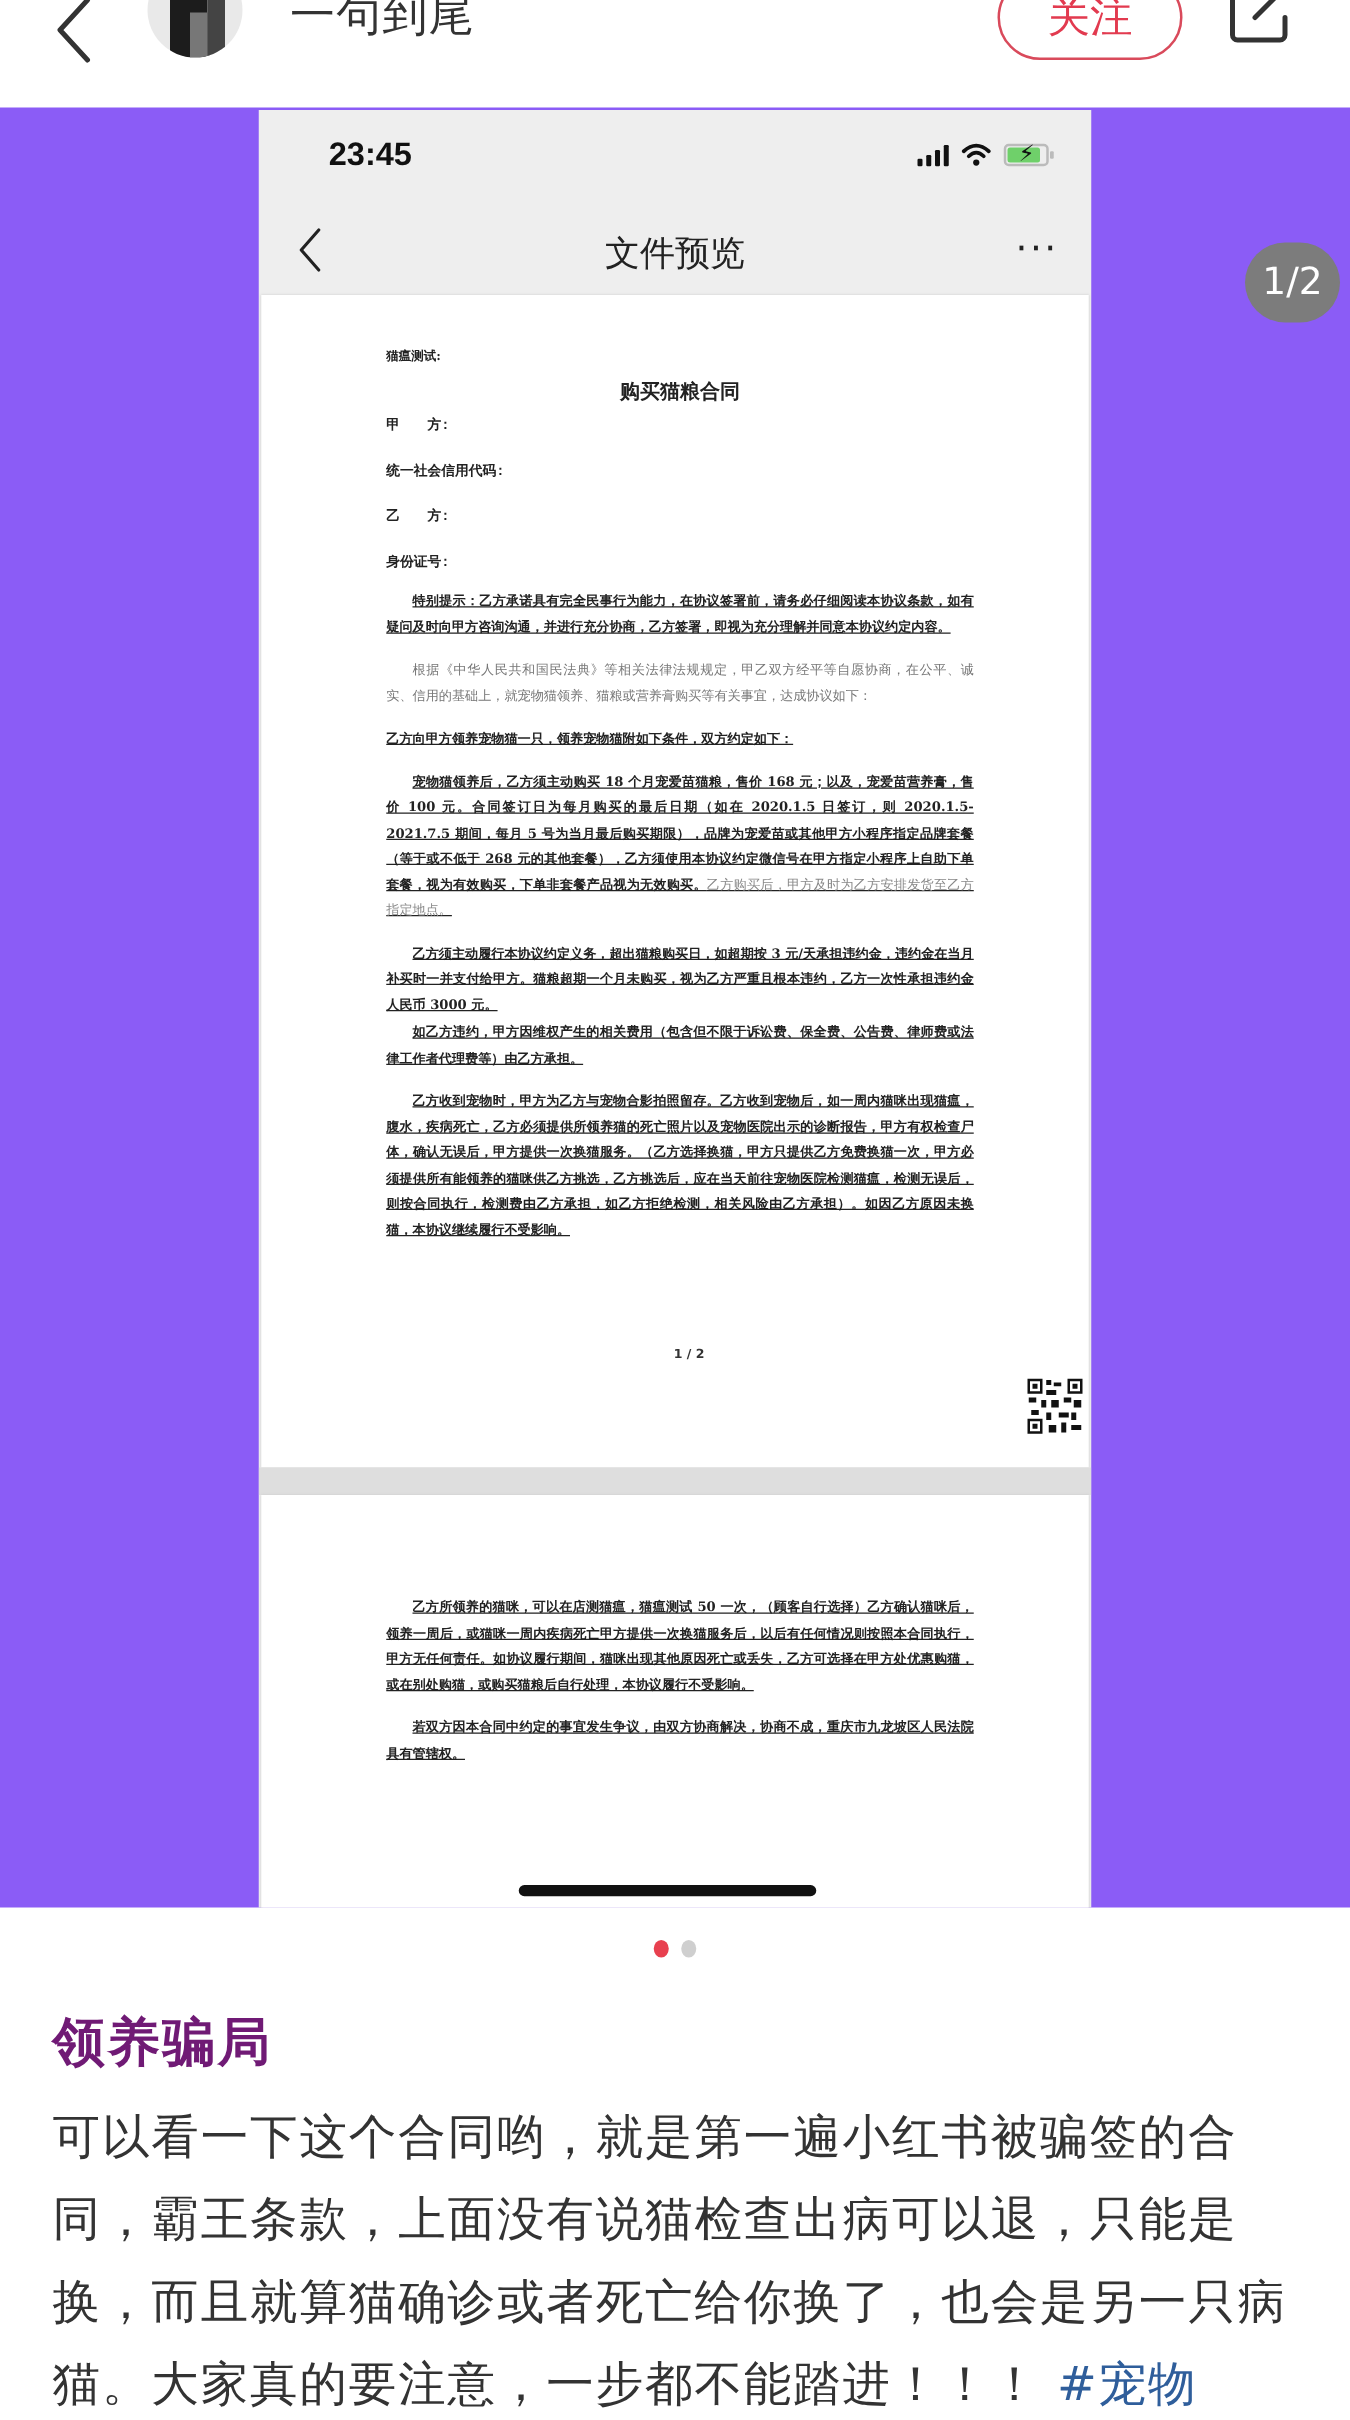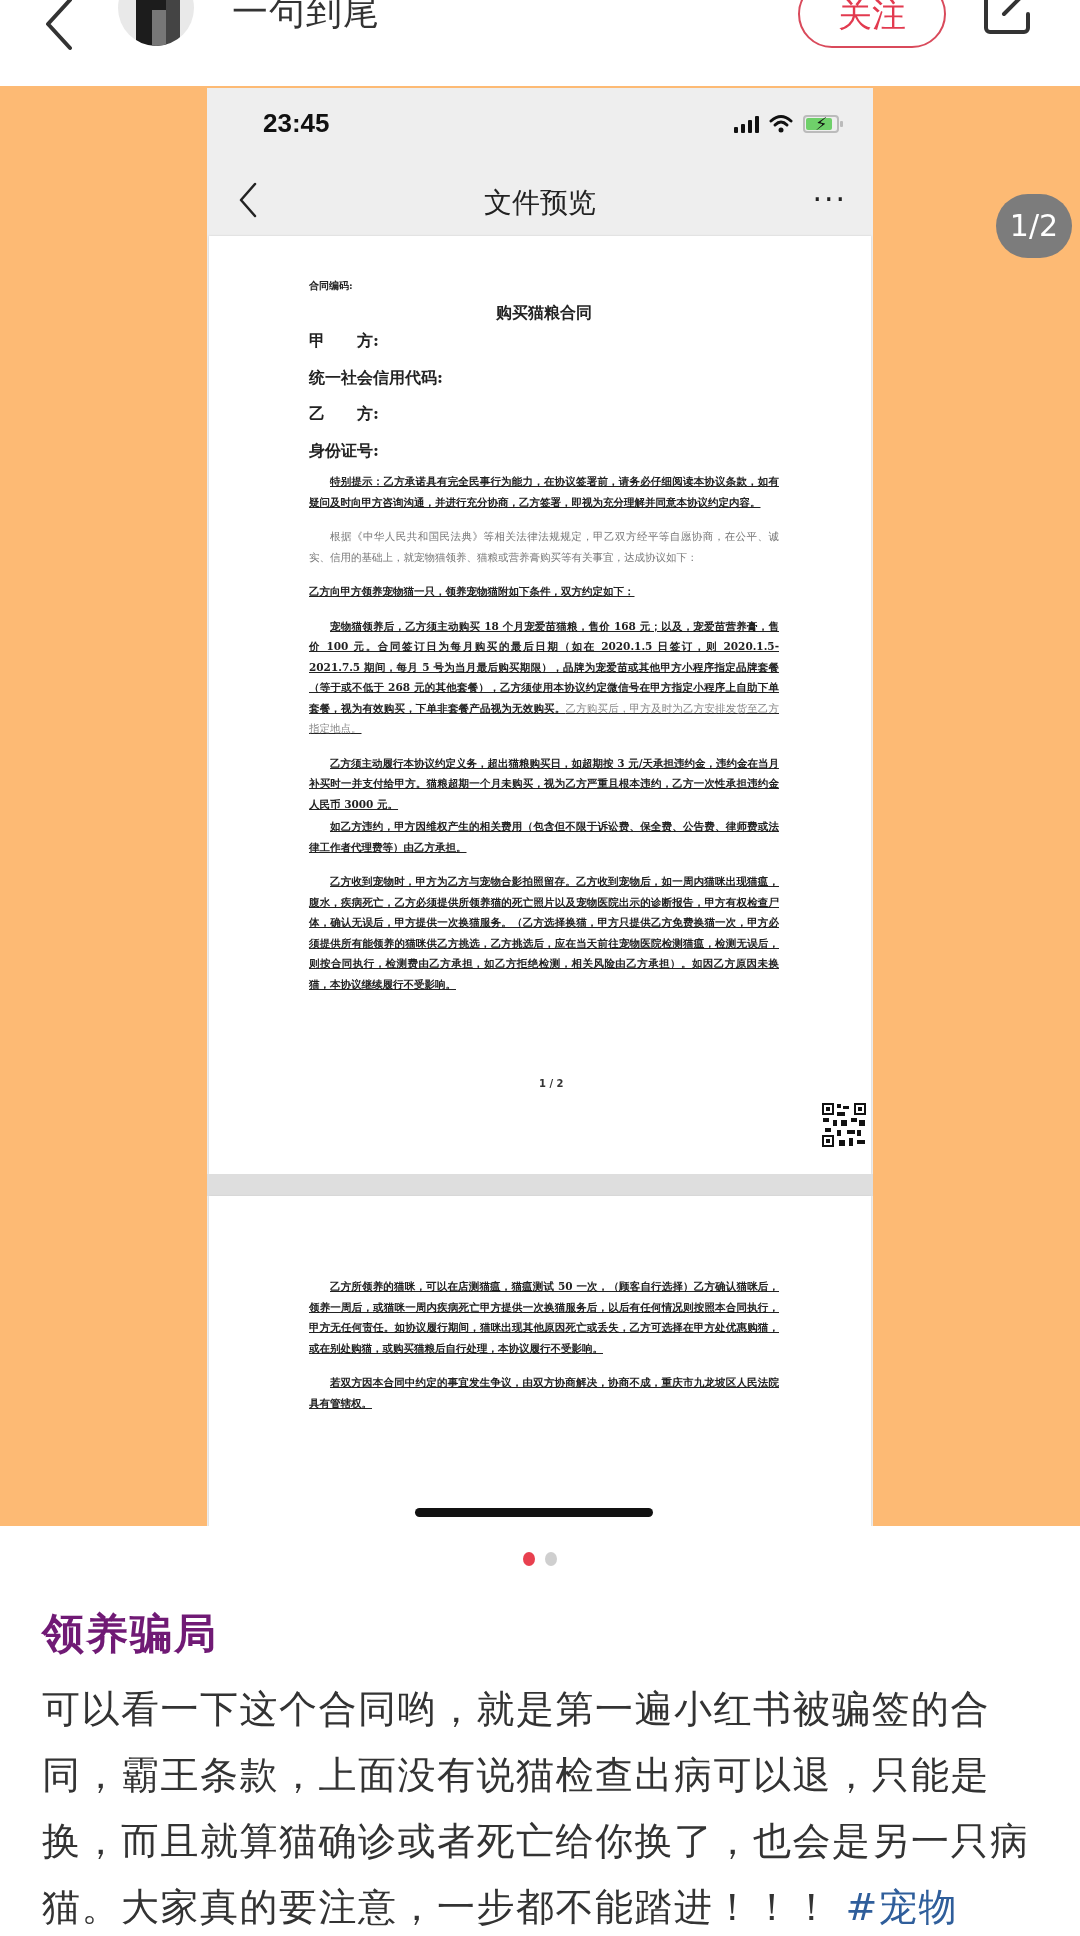--- a/index.html
+++ b/index.html
@@ -11,21 +11,21 @@
     .back-btn { position: absolute; left: 40px; top: 34px; width: 40px; height: 60px; cursor: pointer; }
     .avatar { position: absolute; left: 118px; top: 10px; width: 76px; height: 76px; border-radius: 50%; overflow: hidden; background: #e9e9e9; }
     .avatar .px1 { position: absolute; left: 18px; top: 22px; width: 30px; height: 54px; background: #1c1c1c; }
     .avatar .px2 { position: absolute; left: 34px; top: 40px; width: 16px; height: 36px; background: #777; }
     .avatar .px3 { position: absolute; left: 48px; top: 30px; width: 14px; height: 46px; background: #444; }
     .author { position: absolute; left: 232px; top: 28px; font-size: 36px; color: #333; letter-spacing: 1px; }
     .follow-btn { position: absolute; left: 798px; top: 20px; width: 148px; height: 68px; border: 2px solid #d94a5b; border-radius: 34px; color: #e23a4f; font-size: 34px; text-align: center; line-height: 64px; cursor: pointer; }
     .share-btn { position: absolute; left: 982px; top: 24px; width: 52px; height: 52px; cursor: pointer; }
 
     
-    .carousel { position: absolute; left: 0; top: 86px; width: 1080px; height: 1440px; background: #fdba74; }
+    .carousel { position: absolute; left: 0; top: 86px; width: 1080px; height: 1440px; background: #8b5cf6; }
     .page-counter { position: absolute; left: 996px; top: 108px; width: 76px; height: 64px; border-radius: 32px; background: #7c7c7c; color: #fff; font-size: 30px; text-align: center; line-height: 64px; }
 
     .phone-shot { position: absolute; left: 207px; top: 2px; width: 666px; height: 1438px; background: #eeeeee; overflow: hidden; }
     .status-bar { position: absolute; left: 0; top: 0; width: 666px; height: 70px; }
     .status-time { position: absolute; left: 56px; top: 20px; font-family: "Liberation Sans", sans-serif; font-size: 26px; font-weight: bold; color: #111; }
     .status-icons { position: absolute; right: 34px; top: 22px; height: 28px; display: flex; align-items: center; gap: 10px; }
     .signal { display: flex; align-items: flex-end; gap: 3px; height: 18px; }
     .signal span { display: block; width: 4px; background: #111; border-radius: 1px; }
     .battery { position: relative; width: 36px; height: 18px; border: 2px solid #bbb; border-radius: 4px; }
     .battery .fill { position: absolute; left: 1px; top: 1px; width: 26px; height: 12px; background: #6fd06a; border-radius: 2px; }
@@ -38,21 +38,21 @@
     .preview-more { position: absolute; right: 26px; top: 24px; font-size: 30px; color: #222; letter-spacing: 2px; cursor: pointer; }
 
     .doc-page { position: absolute; left: 2px; width: 662px; background: #fff; box-shadow: 0 0 2px #ccc; }
     .doc-page.p1 { top: 148px; height: 938px; }
     .doc-page.p2 { top: 1108px; height: 340px; }
     .page-gap { position: absolute; left: 0; top: 1086px; width: 666px; height: 22px; background: #dedede; }
 
     .doc-inner { position: absolute; left: 100px; width: 470px; font-family: "DejaVu Serif", serif; font-size: 10.5px; color: #222; line-height: 20.5px; }
     .doc-label { font-weight: bold; font-size: 10px; }
     .doc-title { text-align: center; font-weight: bold; font-size: 16px; margin: 6px 0 8px; }
-    .doc-field { font-weight: bold; font-size: 16px; margin-bottom: 16px; }
+    .doc-field { font-weight: bold; font-size: 11px; margin-bottom: 16px; font-family: Liberation Mono, monospace; }
     .para { text-indent: 2em; margin-top: 10px; text-align: justify; }
     .para.u { text-decoration: underline; font-weight: bold; }
     .para.light { color: #777; }
     .para .light { color: #888; text-decoration: none; font-weight: normal; }
     .center-u { text-align: left; text-decoration: underline; font-weight: bold; margin-top: 14px; }
     .doc-pagenum { position: absolute; left: 330px; top: 842px; font-size: 10px; font-weight: bold; color: #333; font-family: "DejaVu Sans", sans-serif; }
     .qr { position: absolute; left: 612px; top: 866px; width: 46px; height: 46px; }
 
     .home-indicator { position: absolute; left: 208px; top: 1420px; width: 238px; height: 9px; border-radius: 5px; background: #111; }
 
@@ -119,21 +119,21 @@
         <svg width="30" height="44" viewBox="0 0 30 44">
           <polyline points="22,6 8,22 22,38" fill="none" stroke="#222" stroke-width="2.5" stroke-linecap="round" stroke-linejoin="round"></polyline>
         </svg>
       </div>
       <div class="preview-title">文件预览</div>
       <div class="preview-more">···</div>
     </div>
 
     <div class="doc-page p1">
       <div class="doc-inner" style="top: 40px;">
-        <div class="doc-label">合同编码:</div>
+        <div class="doc-label">猫瘟测试:</div>
         <div class="doc-title">购买猫粮合同</div>
         <div class="doc-field">甲　　方:</div>
         <div class="doc-field">统一社会信用代码:</div>
         <div class="doc-field">乙　　方:</div>
         <div class="doc-field" style="margin-bottom:4px">身份证号:</div>
         <div class="para u">特别提示：乙方承诺具有完全民事行为能力，在协议签署前，请务必仔细阅读本协议条款，如有疑问及时向甲方咨询沟通，并进行充分协商，乙方签署，即视为充分理解并同意本协议约定内容。</div>
         <div class="para light" style="margin-top:14px">根据《中华人民共和国民法典》等相关法律法规规定，甲乙双方经平等自愿协商，在公平、诚实、信用的基础上，就宠物猫领养、猫粮或营养膏购买等有关事宜，达成协议如下：</div>
         <div class="center-u">乙方向甲方领养宠物猫一只，领养宠物猫附如下条件，双方约定如下：</div>
         <div class="para u" style="margin-top:14px"><span>宠物猫领养后，乙方须主动购买 18 个月宠爱苗猫粮，售价 168 元；以及，宠爱苗营养膏，售价 100 元。合同签订日为每月购买的最后日期（如在 2020.1.5 日签订，则 2020.1.5-2021.7.5 期间，每月 5 号为当月最后购买期限），品牌为宠爱苗或其他甲方小程序指定品牌套餐（等于或不低于 268 元的其他套餐），乙方须使用本协议约定微信号在甲方指定小程序上自助下单套餐，视为有效购买，下单非套餐产品视为无效购买。</span><span class="light">乙方购买后，甲方及时为乙方安排发货至乙方指定地点。</span></div>
         <div class="para u" style="margin-top:14px">乙方须主动履行本协议约定义务，超出猫粮购买日，如超期按 3 元/天承担违约金，违约金在当月补买时一并支付给甲方。猫粮超期一个月未购买，视为乙方严重且根本违约，乙方一次性承担违约金人民币 3000 元。</div>

